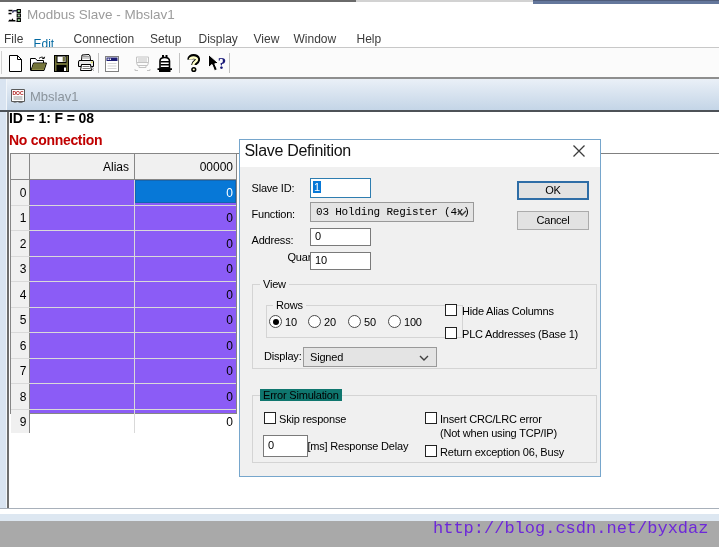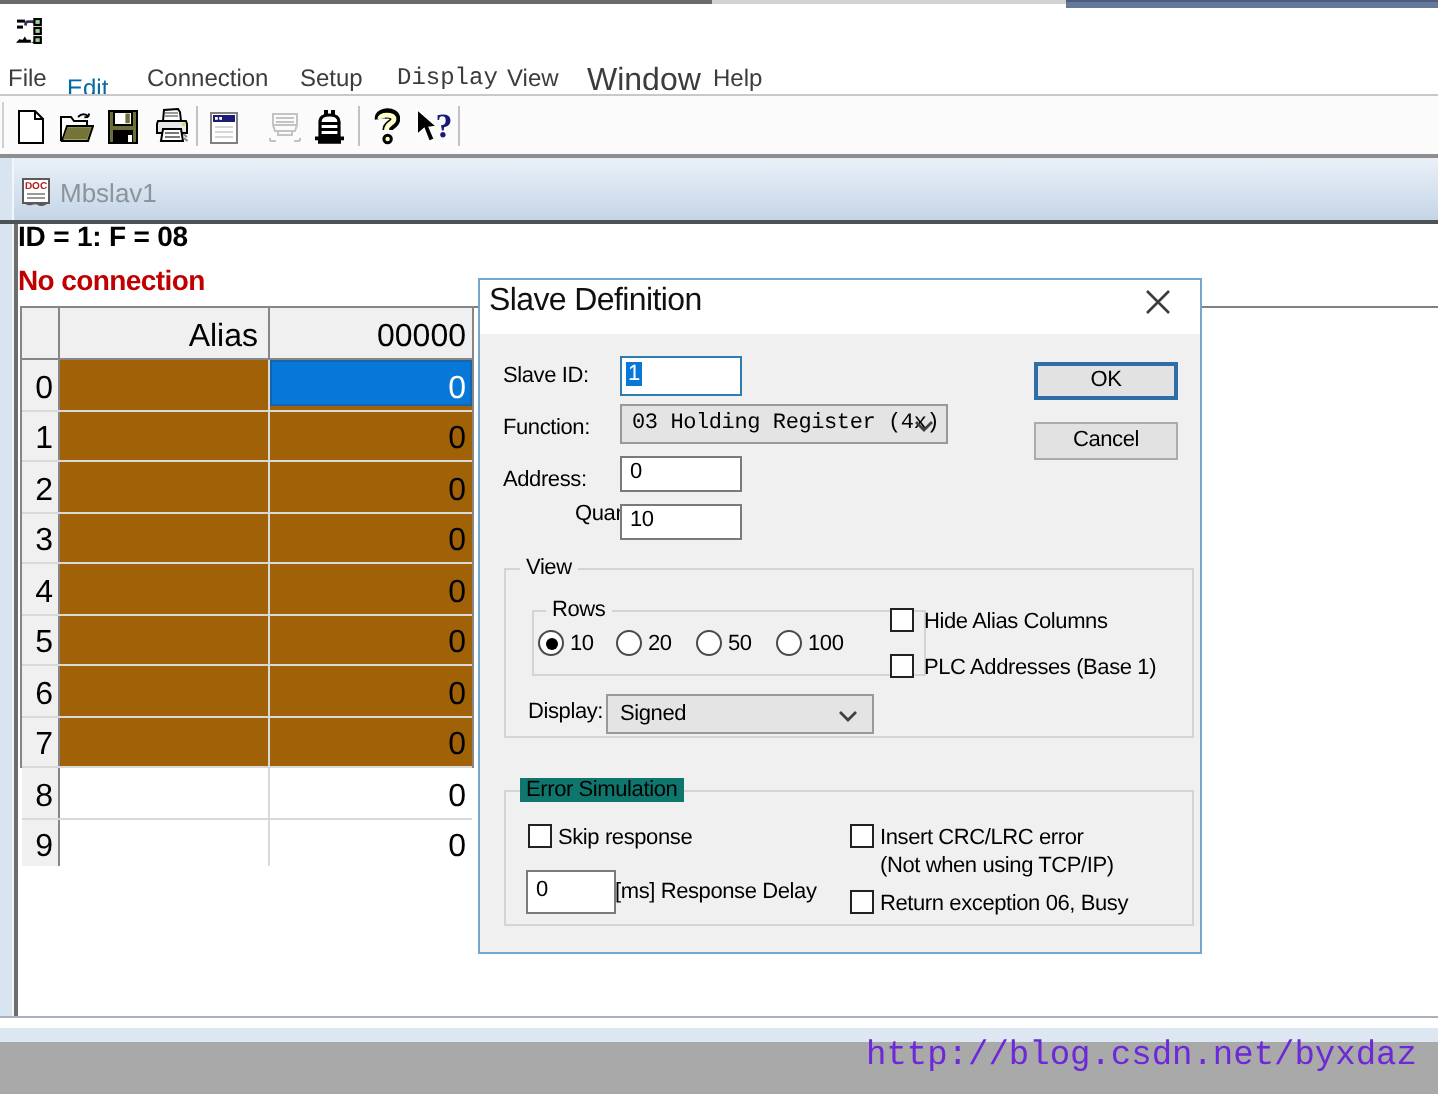--- a/index.html
+++ b/index.html
@@ -18,28 +18,29 @@
 
   <svg class="abs" style="left:8px;top:9px;" width="13" height="13" viewBox="0 0 13 13">
     <rect x="0.5" y="0.8" width="4" height="1.5" fill="#000"></rect>
     <rect x="0.5" y="3.8" width="3" height="1.5" fill="#000"></rect>
     <path d="M4.8 3.8 L4.8 3 C4.8 2 5.5 1.8 6.2 1.8 L8.8 1.8 L8.8 2.6" stroke="#33335c" stroke-width="1.4" fill="none"></path>
     <rect x="9.2" y="0.5" width="3.2" height="3" fill="#9ed49a" stroke="#000" stroke-width="1.1"></rect>
     <rect x="9.2" y="5" width="3.2" height="3" fill="#9ed49a" stroke="#000" stroke-width="1.1"></rect>
     <rect x="9.2" y="9.6" width="3.2" height="2.9" fill="#9ed49a" stroke="#000" stroke-width="1.1"></rect>
     <path d="M0 12.4 L1.6 10.6 L3.4 10.9 L4.4 9.2 L5.4 10.9 L7.4 10.9 L7.4 12.4 L8.8 11.7 L8.8 12.4 Z" fill="#000"></path>
   </svg>
+  <div class="lbl" style="left:27px;top:7px;font-size:13.5px;color:#9c9c9c;">Modbus Slave - Mbslav1</div>
 
   <div class="lbl" style="left:4px;top:31.5px;font-size:12px;color:#3c3c3c;">File</div>
   <div class="lbl" style="left:33.5px;top:37px;font-size:12px;color:#0369a1;">Edit</div>
   <div class="lbl" style="left:73.5px;top:31.5px;font-size:12px;color:#3c3c3c;">Connection</div>
   <div class="lbl" style="left:150px;top:31.5px;font-size:12px;color:#3c3c3c;">Setup</div>
-  <div class="lbl" style="left:198.5px;top:31.5px;font-size:12px;color:#3c3c3c;font-family:Liberation Mono, monospace;">Display</div>
+  <div class="lbl" style="left:198.5px;top:31.5px;font-size:12px;color:#3c3c3c;">Display</div>
   <div class="lbl" style="left:253.5px;top:31.5px;font-size:12px;color:#3c3c3c;">View</div>
-  <div class="lbl" style="left:293.5px;top:31.5px;font-size:16px;color:#3c3c3c;">Window</div>
+  <div class="lbl" style="left:293.5px;top:31.5px;font-size:12px;color:#3c3c3c;">Window</div>
   <div class="lbl" style="left:356.5px;top:31.5px;font-size:12px;color:#3c3c3c;">Help</div>
   <div class="abs" style="left:0;top:47px;width:719px;height:1px;background:#c8c8c8;"></div>
 
   <div class="abs" style="left:0;top:48px;width:719px;height:29px;background:#fbfbfb;"></div>
   <div class="abs" style="left:1px;top:51px;width:1px;height:23px;background:#d0d0d0;"></div>
   <div class="abs" style="left:98px;top:53px;width:1px;height:20px;background:#c2c2c2;"></div>
   <div class="abs" style="left:179px;top:53px;width:1px;height:20px;background:#c2c2c2;"></div>
   <div class="abs" style="left:229px;top:53px;width:1px;height:20px;background:#c2c2c2;"></div>
   <div class="abs" style="left:0;top:77px;width:719px;height:2px;background:#8e8e8e;"></div>
 
@@ -125,21 +126,21 @@
     <rect x="2.5" y="9.5" width="9" height="1" fill="#9a9a9a"></rect>
     <path d="M2 12.5 C4 14.5 6 11.5 8 13 C10 14.5 12 12.5 12.5 12.5" stroke="#5a5a5a" fill="none"></path>
   </svg>
   <div class="lbl" style="left:30px;top:88.5px;font-size:13px;color:#8b949c;">Mbslav1</div>
 
   <div class="lbl" style="left:9px;top:109.5px;font-size:14px;font-weight:bold;letter-spacing:-0.1px;color:#000;">ID = 1: F = 08</div>
   <div class="lbl" style="left:9px;top:131.5px;font-size:14px;font-weight:bold;letter-spacing:-0.3px;color:#c00000;">No connection</div>
 
   <div class="abs" style="left:236px;top:153px;width:483px;height:1px;background:#808080;"></div>
 
-  <div class="abs" id="grid" style="left:10px;top:153px;width:227px;height:231px;border:1px solid #868686;box-sizing:border-box;background:#a16207;font-size:16px;color:#000;">
+  <div class="abs" id="grid" style="left:10px;top:153px;width:227px;height:261px;border:1px solid #868686;box-sizing:border-box;background:#8b5cf6;font-size:12px;color:#000;">
 
     <div class="abs" style="left:0;top:0;width:100%;height:25.5px;background:#f0f0f0;border-bottom:1px solid #868686;box-sizing:border-box;"></div>
     <div class="abs" style="left:0;top:25.5px;width:17.5px;height:253.5px;background:#f0f0f0;"></div>
 
     <div class="abs" style="left:17.5px;top:0;width:1px;height:279px;background:#868686;"></div>
     <div class="abs" style="left:123px;top:0;width:1px;height:25.5px;background:#868686;"></div>
     <div class="abs" style="left:123px;top:25.5px;width:1px;height:253.5px;background:#d9d9d9;"></div>
 
     <div class="abs" style="left:0;top:50.5px;width:100%;height:1px;background:#d9d9d9;"></div>
     <div class="abs" style="left:0;top:76px;width:100%;height:1px;background:#d9d9d9;"></div>

